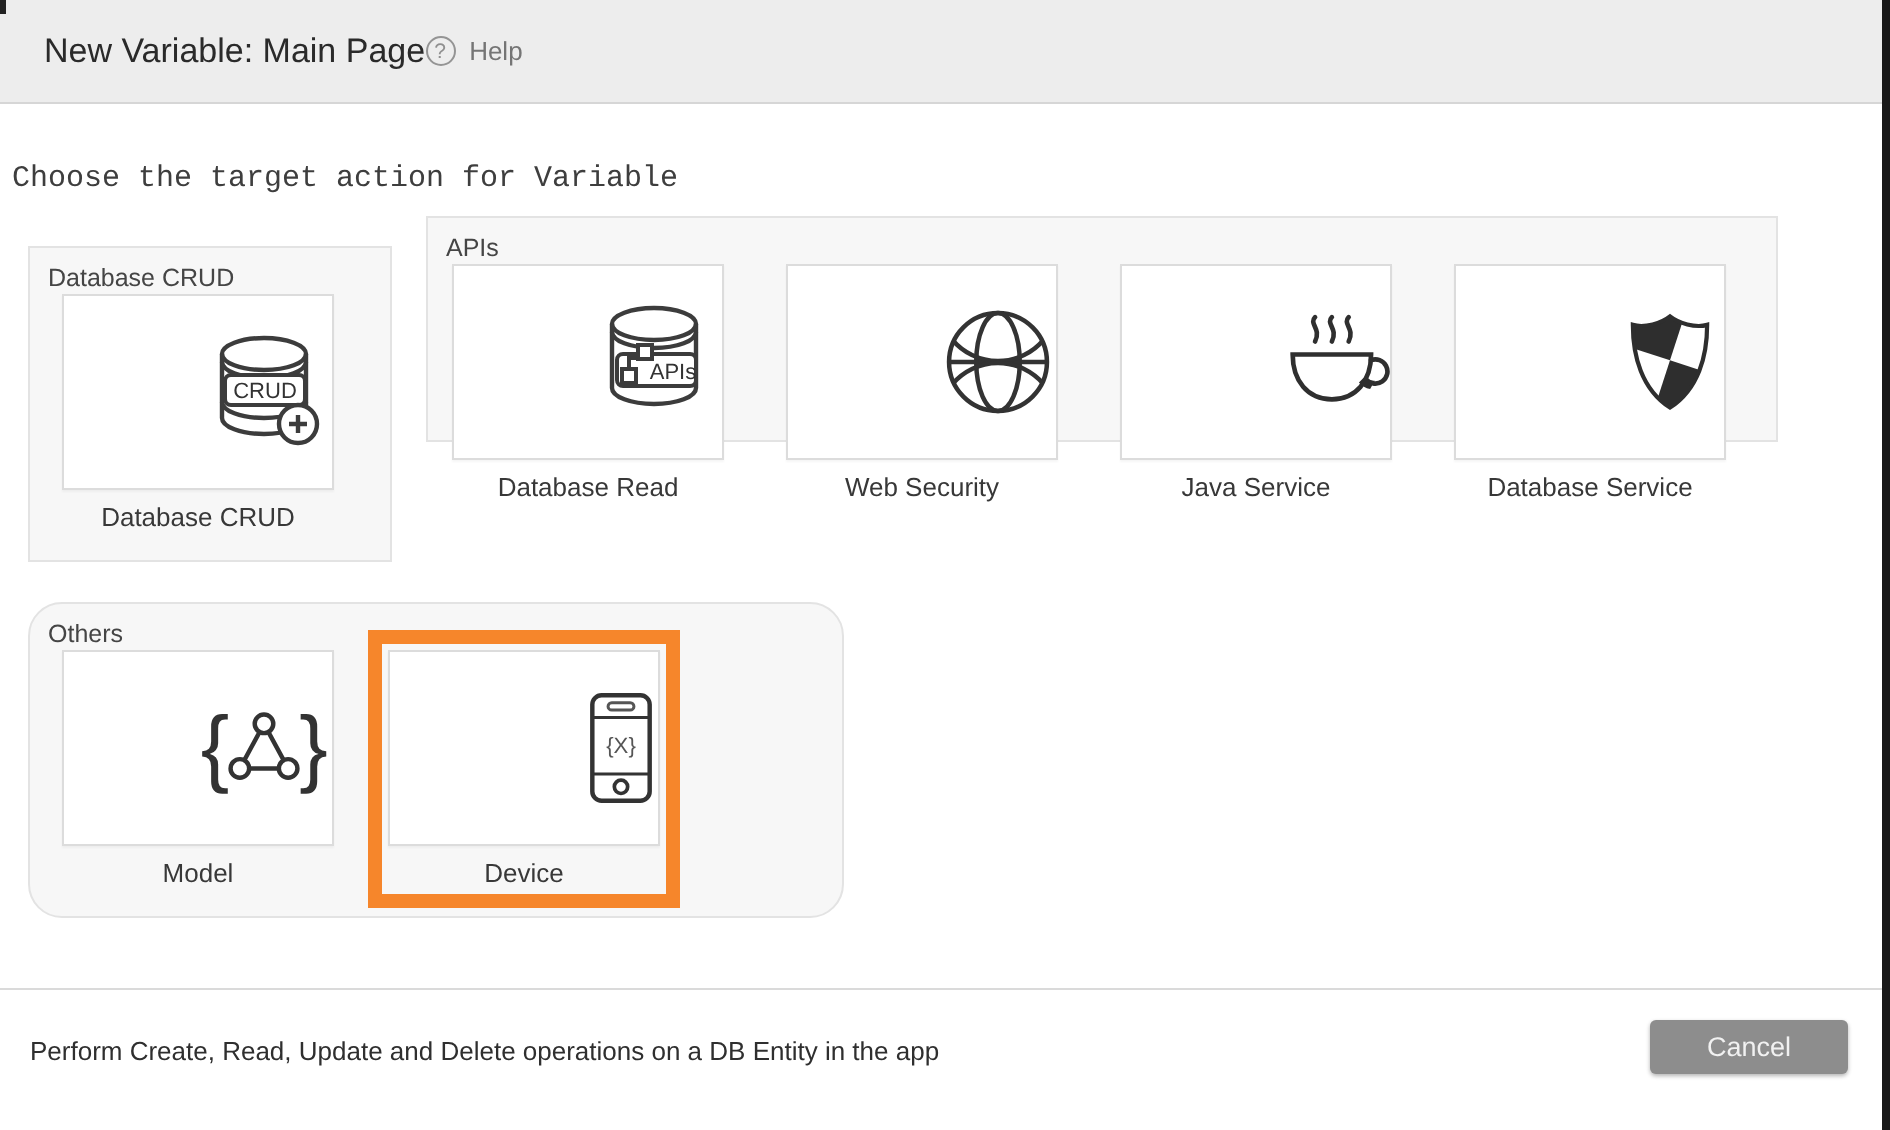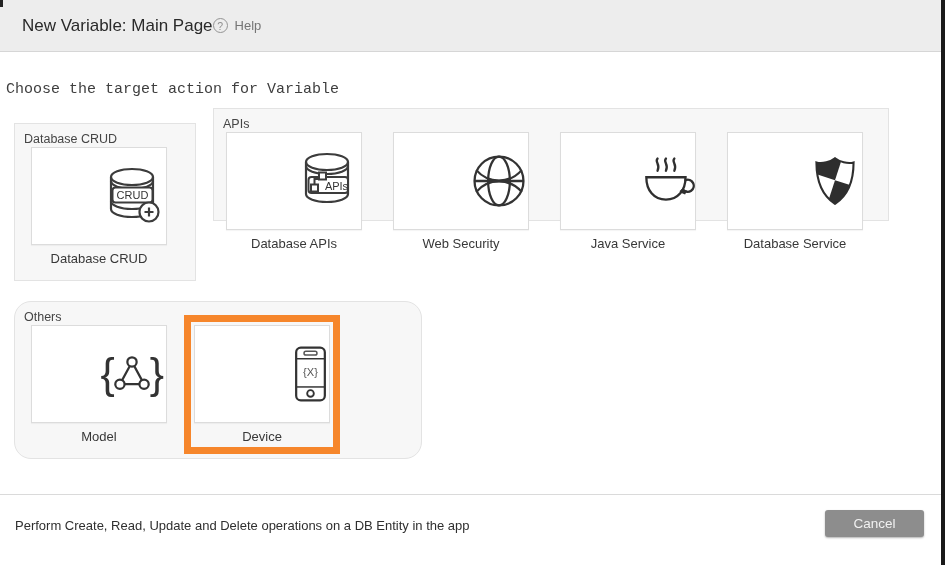--- a/index.html
+++ b/index.html
@@ -103,21 +103,21 @@
               <ellipse cx="32" cy="12" rx="21" ry="8"></ellipse>
               <path d="M11,16 a21,8 0 0 0 42,0"></path>
             </g>
             <rect x="13.5" y="27" width="39.5" height="16" rx="3" fill="#fff" stroke="#3c3c3c" stroke-width="2"></rect>
             <path d="M19.5,34.5 V29 H27.5" fill="none" stroke="#3c3c3c" stroke-width="2"></path>
             <rect x="16" y="34.5" width="7" height="7" fill="#fff" stroke="#3c3c3c" stroke-width="2"></rect>
             <rect x="24" y="22.5" width="7" height="7" fill="#fff" stroke="#3c3c3c" stroke-width="2"></rect>
             <text x="41.5" y="39.5" text-anchor="middle" font-size="11" fill="#333">APIs</text>
           </svg>
         </div>
-        <div class="tile-label">Database APIs</div>
+        <div class="tile-label">Database Read</div>
       </div>
 
       <div class="tile">
         <div class="card">
           <svg width="58" height="58" viewBox="0 0 64 64">
             <g fill="none" stroke="#333" stroke-width="2.5">
               <circle cx="32" cy="32" r="27"></circle>
               <ellipse cx="32" cy="32" rx="12" ry="27"></ellipse>
               <line x1="5" y1="32" x2="59" y2="32"></line>
               <path d="M7,20 a33,33 0 0 0 50,0"></path>

